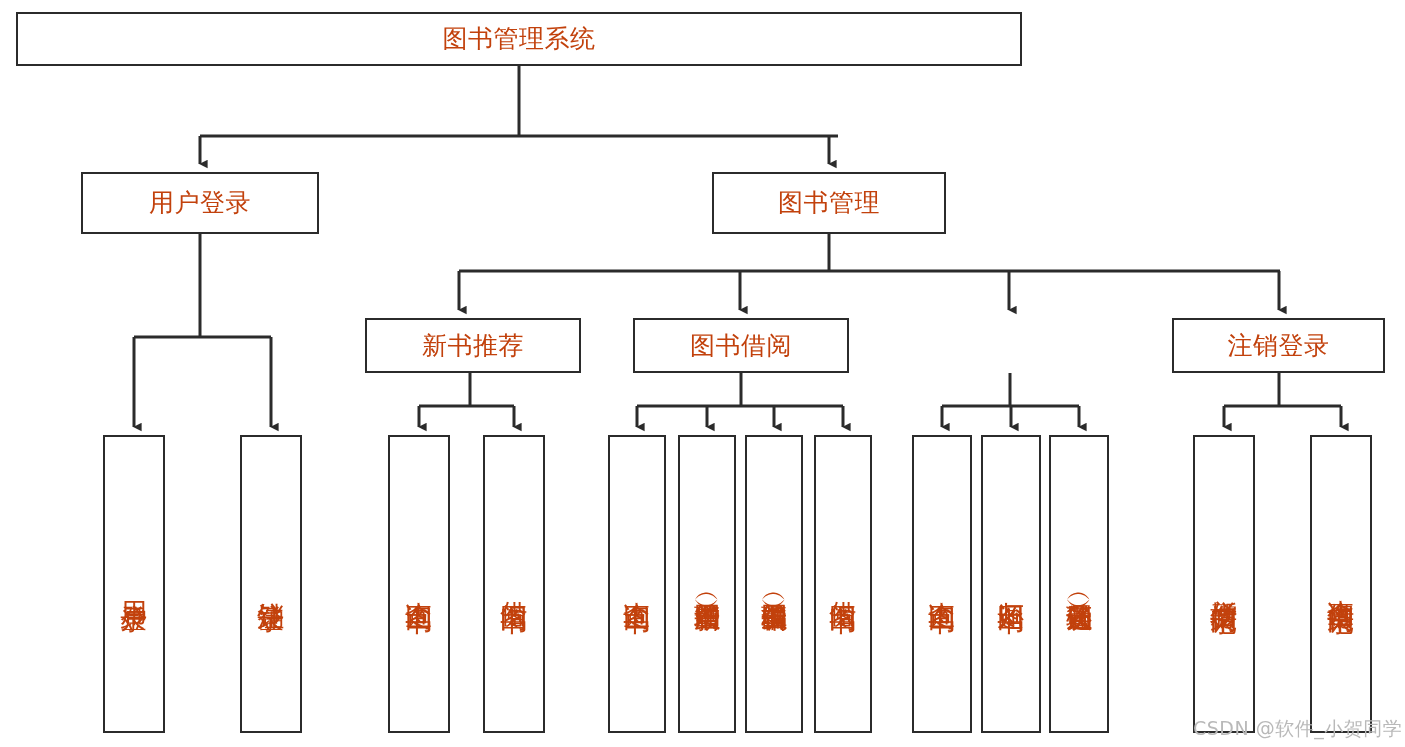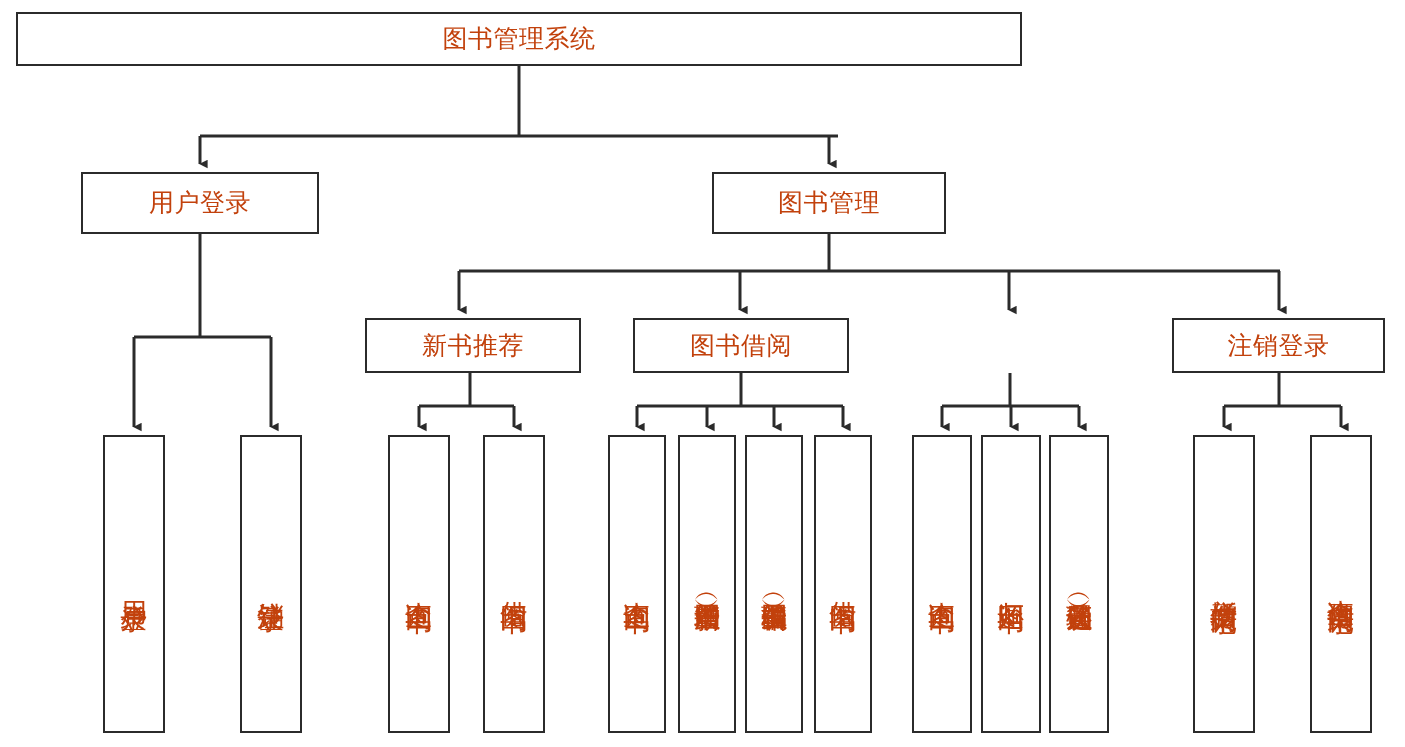--- a/index.html
+++ b/index.html
@@ -191,14 +191,15 @@
     <span class="node-label">确认归还（管理员）</span>
   </div>
 
   <div class="node vert" style="left:1193px; top:435px; width:62px; height:298px;">
     <span class="node-label">新增借阅记录</span>
   </div>
   <div class="node vert" style="left:1310px; top:435px; width:62px; height:298px;">
     <span class="node-label">查询借阅记录</span>
   </div>
 
+  <div id="watermark" style="left:1193px; top:716px;">CSDN @软件_小贺同学</div>
 
 </div>
 
 </body></html>

